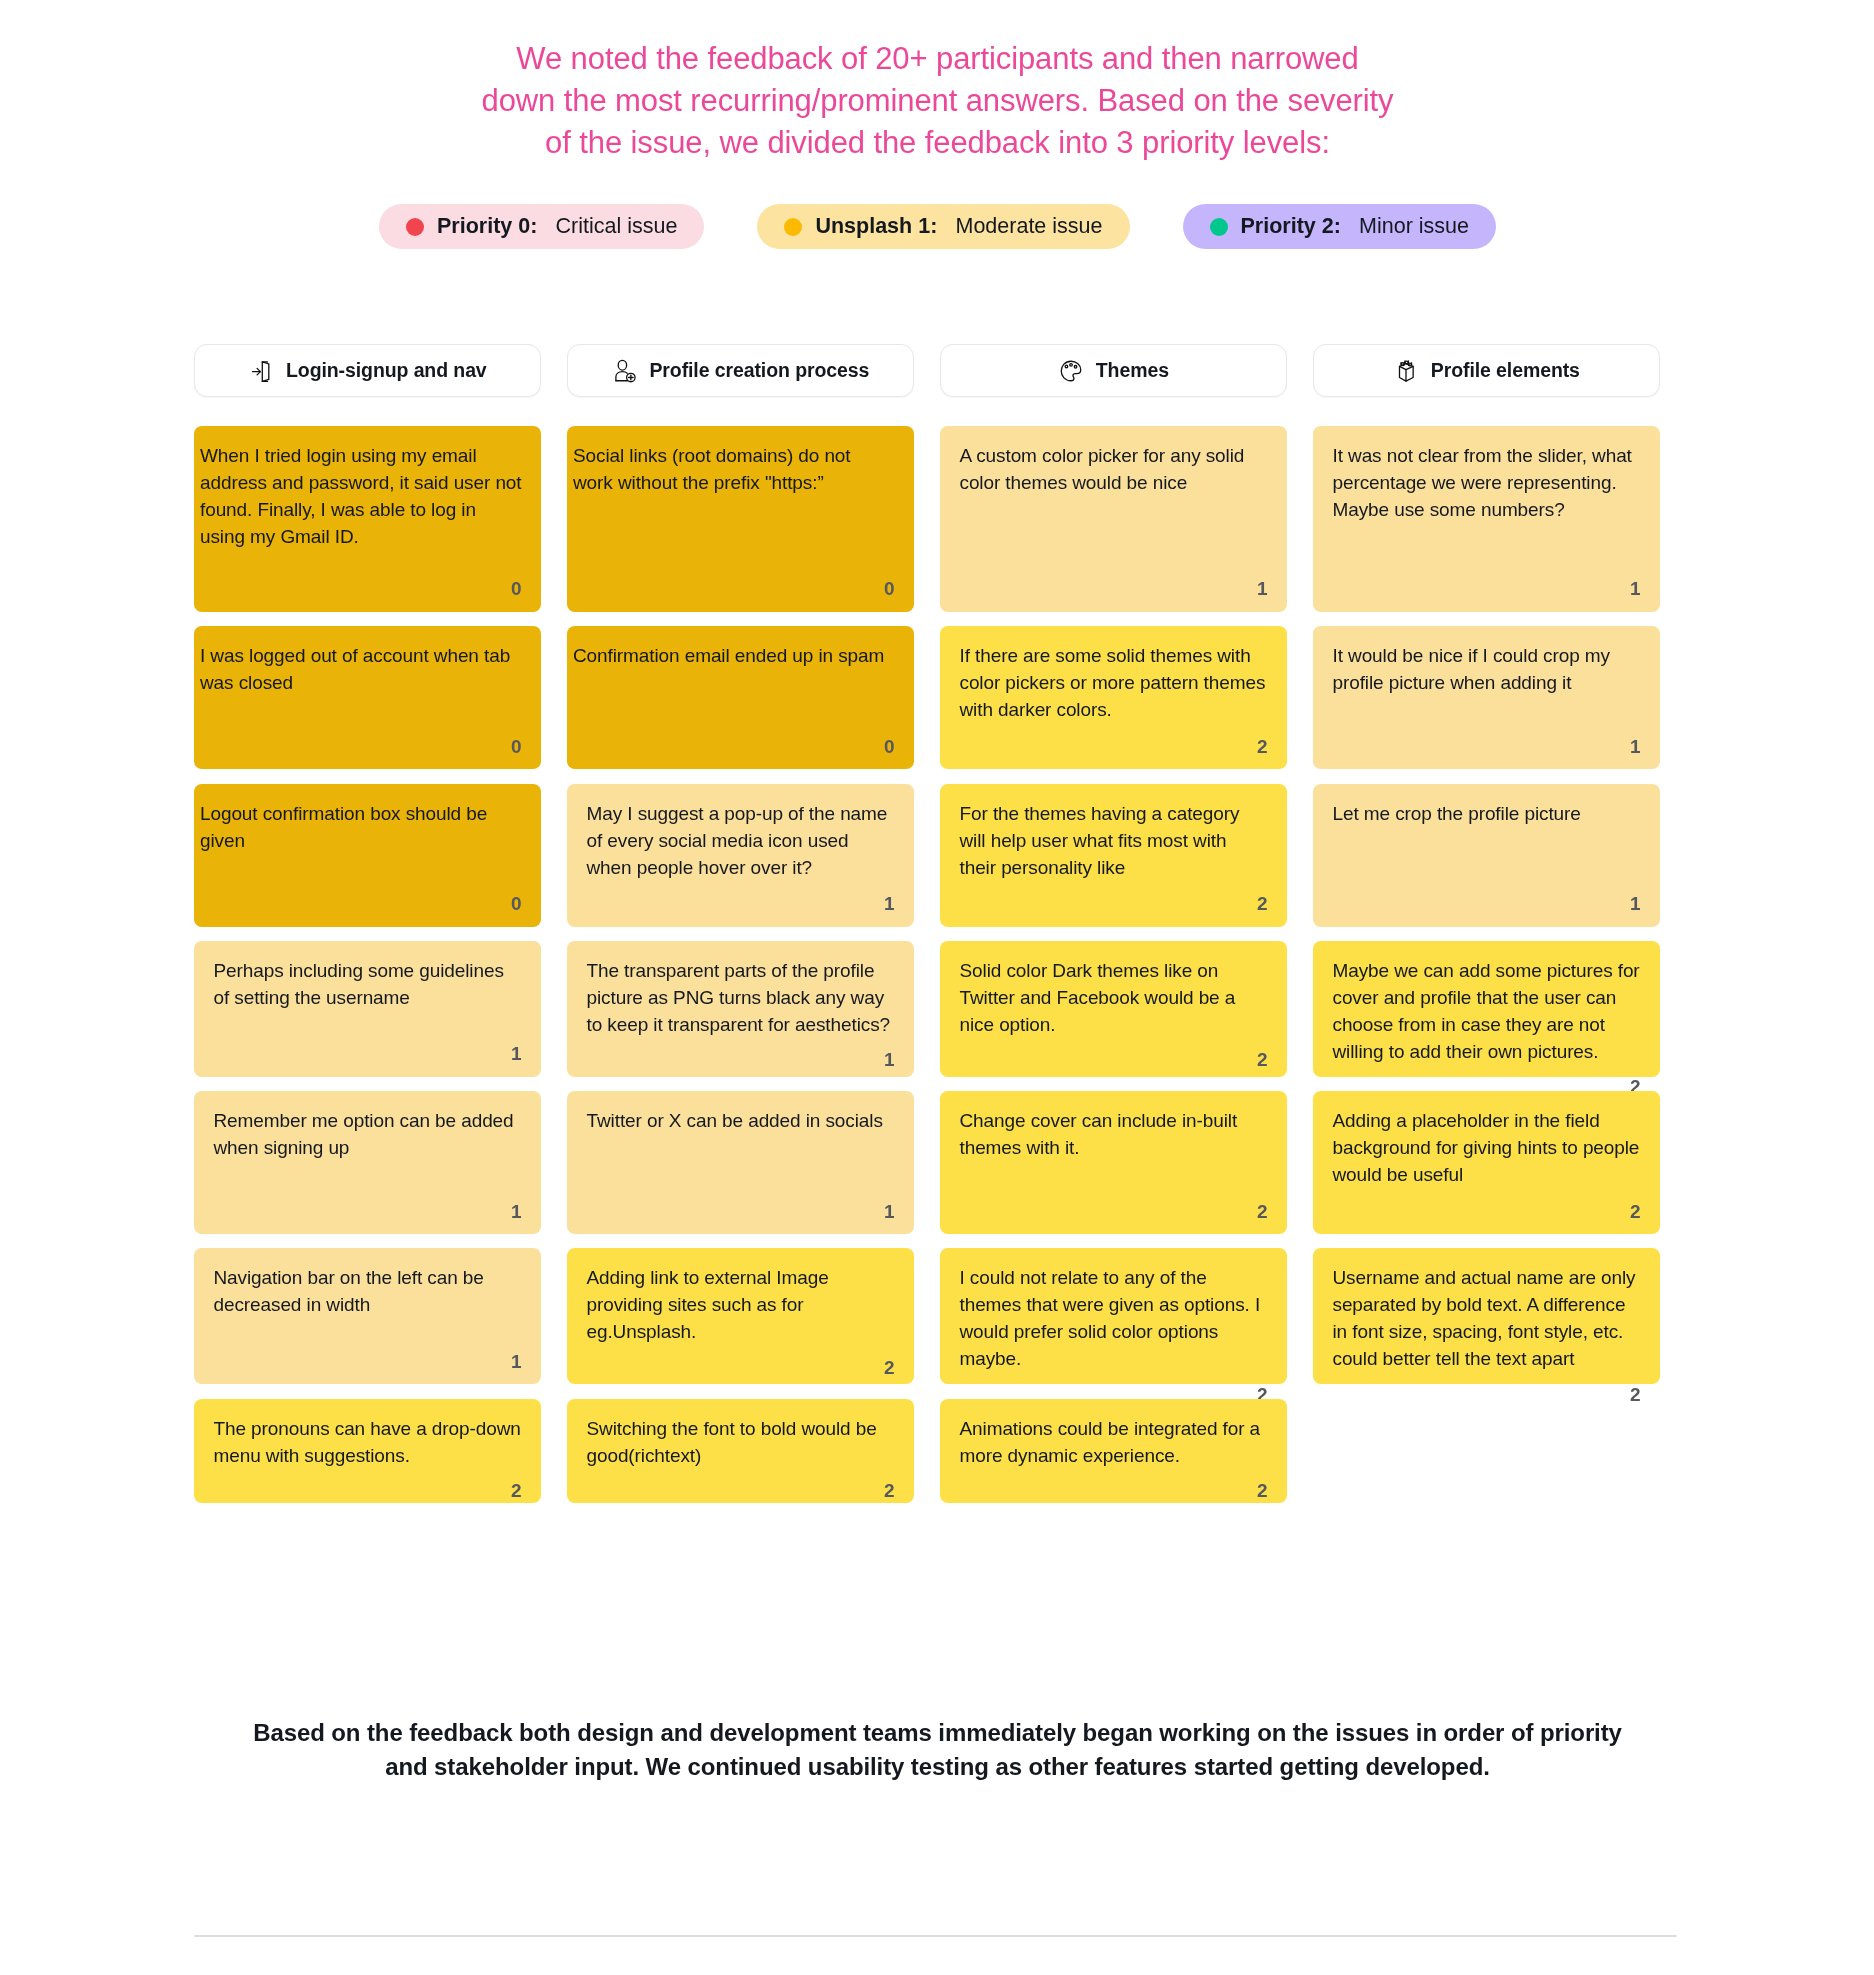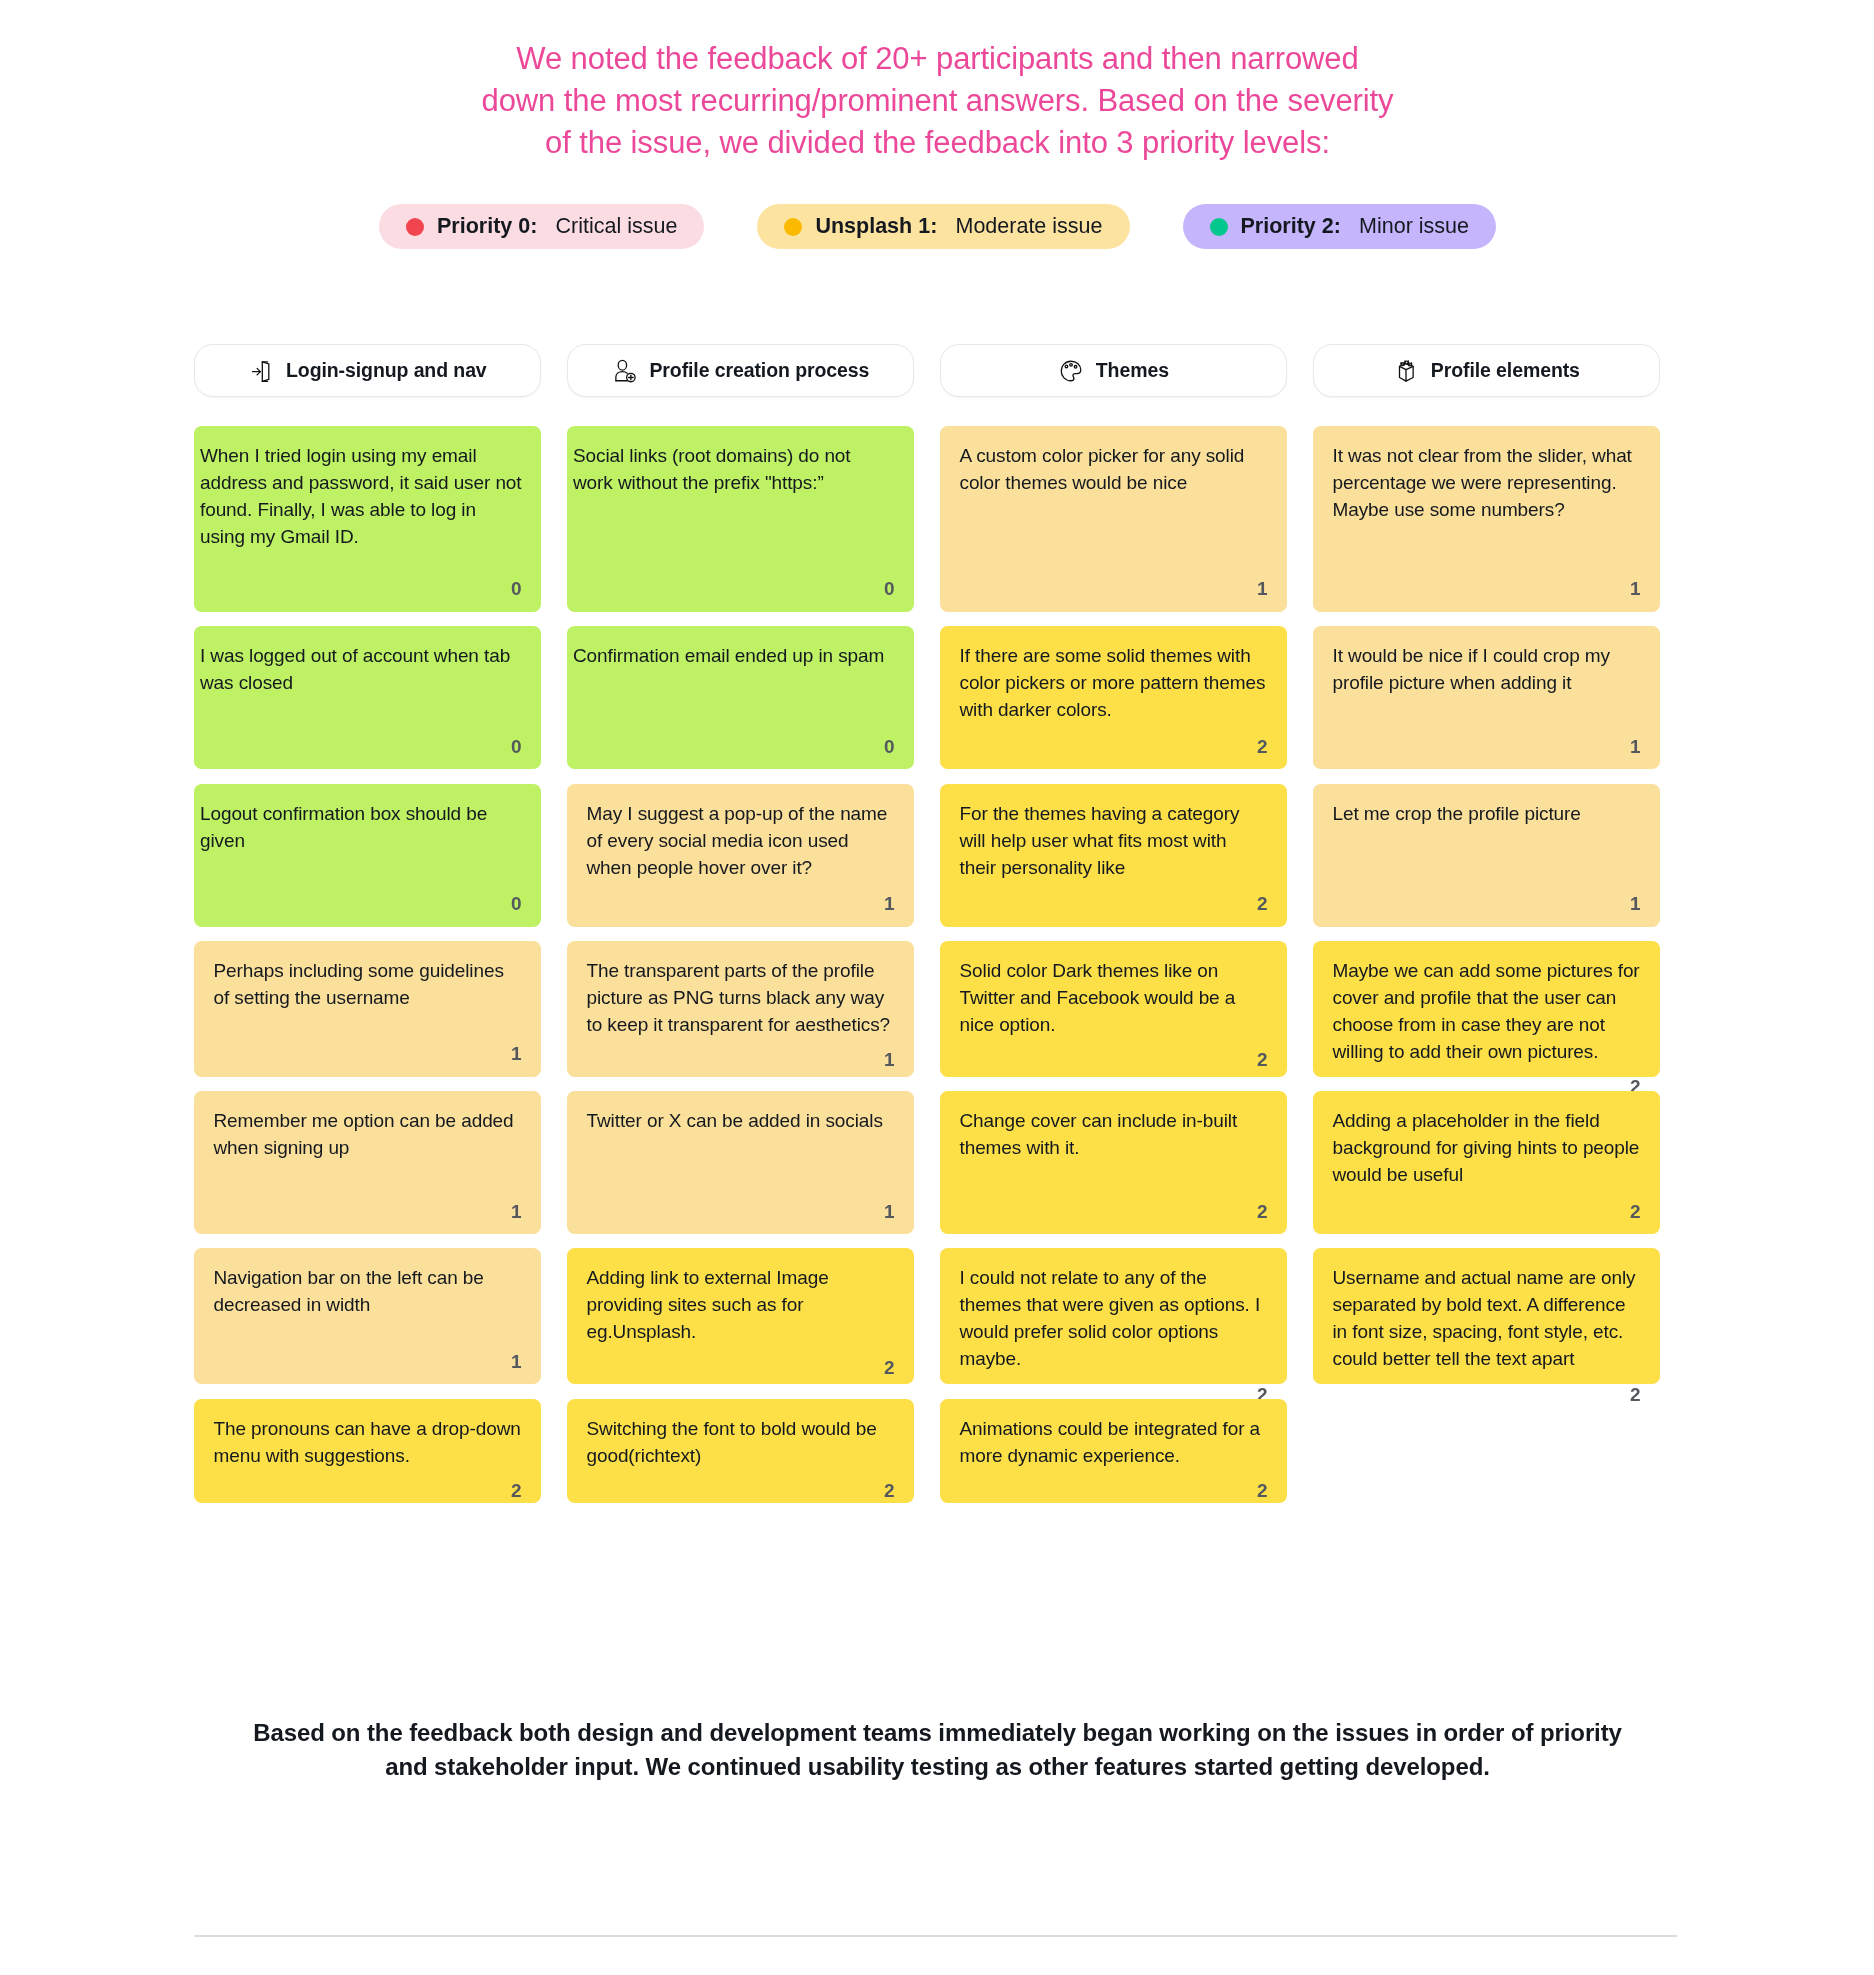--- a/index.html
+++ b/index.html
@@ -76,21 +76,21 @@
     width: 1476px;
     display: grid;
     grid-template-columns: repeat(4, 347px);
     column-gap: 26px;
   }
   .column { display: flex; flex-direction: column; }
 
   .col-header {
     height: 51px;
     border: 1.3px solid #e8e8e8;
-    border-radius: 19px;
+    border-radius: 13px;
     background: #ffffff;
     display: flex;
     align-items: center;
     justify-content: center;
     gap: 11.7px;
     box-shadow: 0 0.7px 1.3px rgba(0,0,0,0.04);
     margin-bottom: 29px;
   }
   .col-header .hdr-label {
     font-size: 19.5px;
@@ -125,21 +125,21 @@
     white-space: pre-wrap;
   }
   .card-badge {
     margin-top: auto;
     align-self: flex-end;
     font-size: 19px;
     font-weight: 700;
     color: #55595e;
     padding-top: 10.4px;
   }
-  .p0 { background: #bef264; padding-left: 6px; }
+  .p0 { background: #eab308; padding-left: 6px; }
   .p1 { background: #FBE09B; }
   .p2 { background: #fde047; }
 
   
   .h1 { height: 186px; }
   .h2 { height: 143px; }
   .h3 { height: 136px; }
 
   
   .footer {

